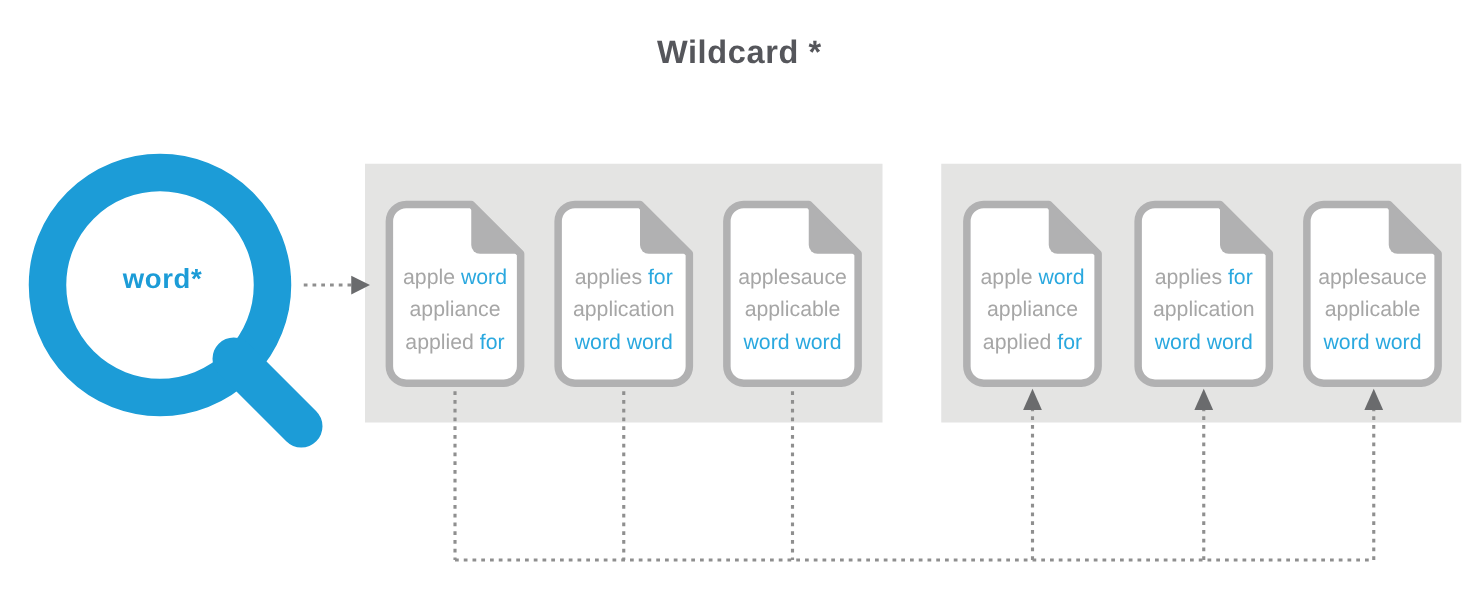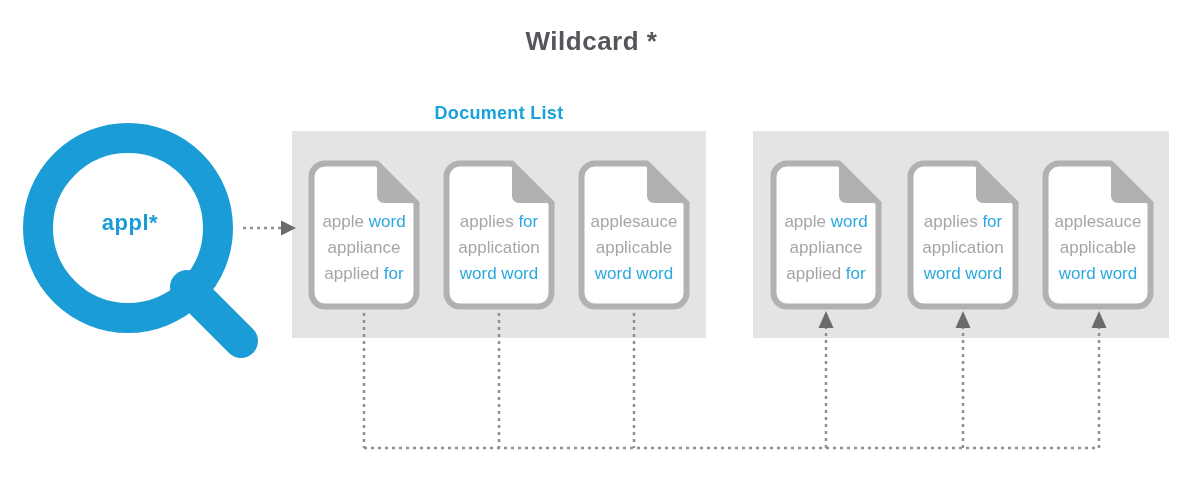--- a/index.html
+++ b/index.html
@@ -64,23 +64,22 @@
 <body>
 
 <div class="canvas">
 
   <div class="page-title">Wildcard *</div>
 
   <svg class="magnifier" width="255" height="250" viewBox="0 0 255 250">
     <circle cx="113" cy="110" r="90" fill="none" stroke="#1C9CD7" stroke-width="30"></circle>
     <line x1="172" y1="169" x2="226" y2="223" stroke="#1C9CD7" stroke-width="34" stroke-linecap="round"></line>
   </svg>
-  <div class="query-label">appl*</div>
+  <div class="query-label">word*</div>
 
-  <div class="section-label label-list">Document List</div>
 
   <div class="panel panel-list">
     <div class="doc-card doc1">
         <svg width="112" height="150" viewBox="0 0 112 150">
           <path d="M17 3.5 H69 L108.5 43 V133 A13.5 13.5 0 0 1 95 146.5 H17 A13.5 13.5 0 0 1 3.5 133 V17 A13.5 13.5 0 0 1 17 3.5 Z" fill="#ffffff" stroke="#B1B1B2" stroke-width="6" stroke-linejoin="round"></path>
           <path d="M69 3.5 L108.5 43 L76 43 A7 7 0 0 1 69 36 Z" fill="#B1B1B2"></path>
         </svg>
         <div class="doc-text">
           <div class="doc-line"><span class="seg-gray">apple </span><span class="seg-blue">word</span></div>
           <div class="doc-line"><span class="seg-gray">appliance</span></div>

